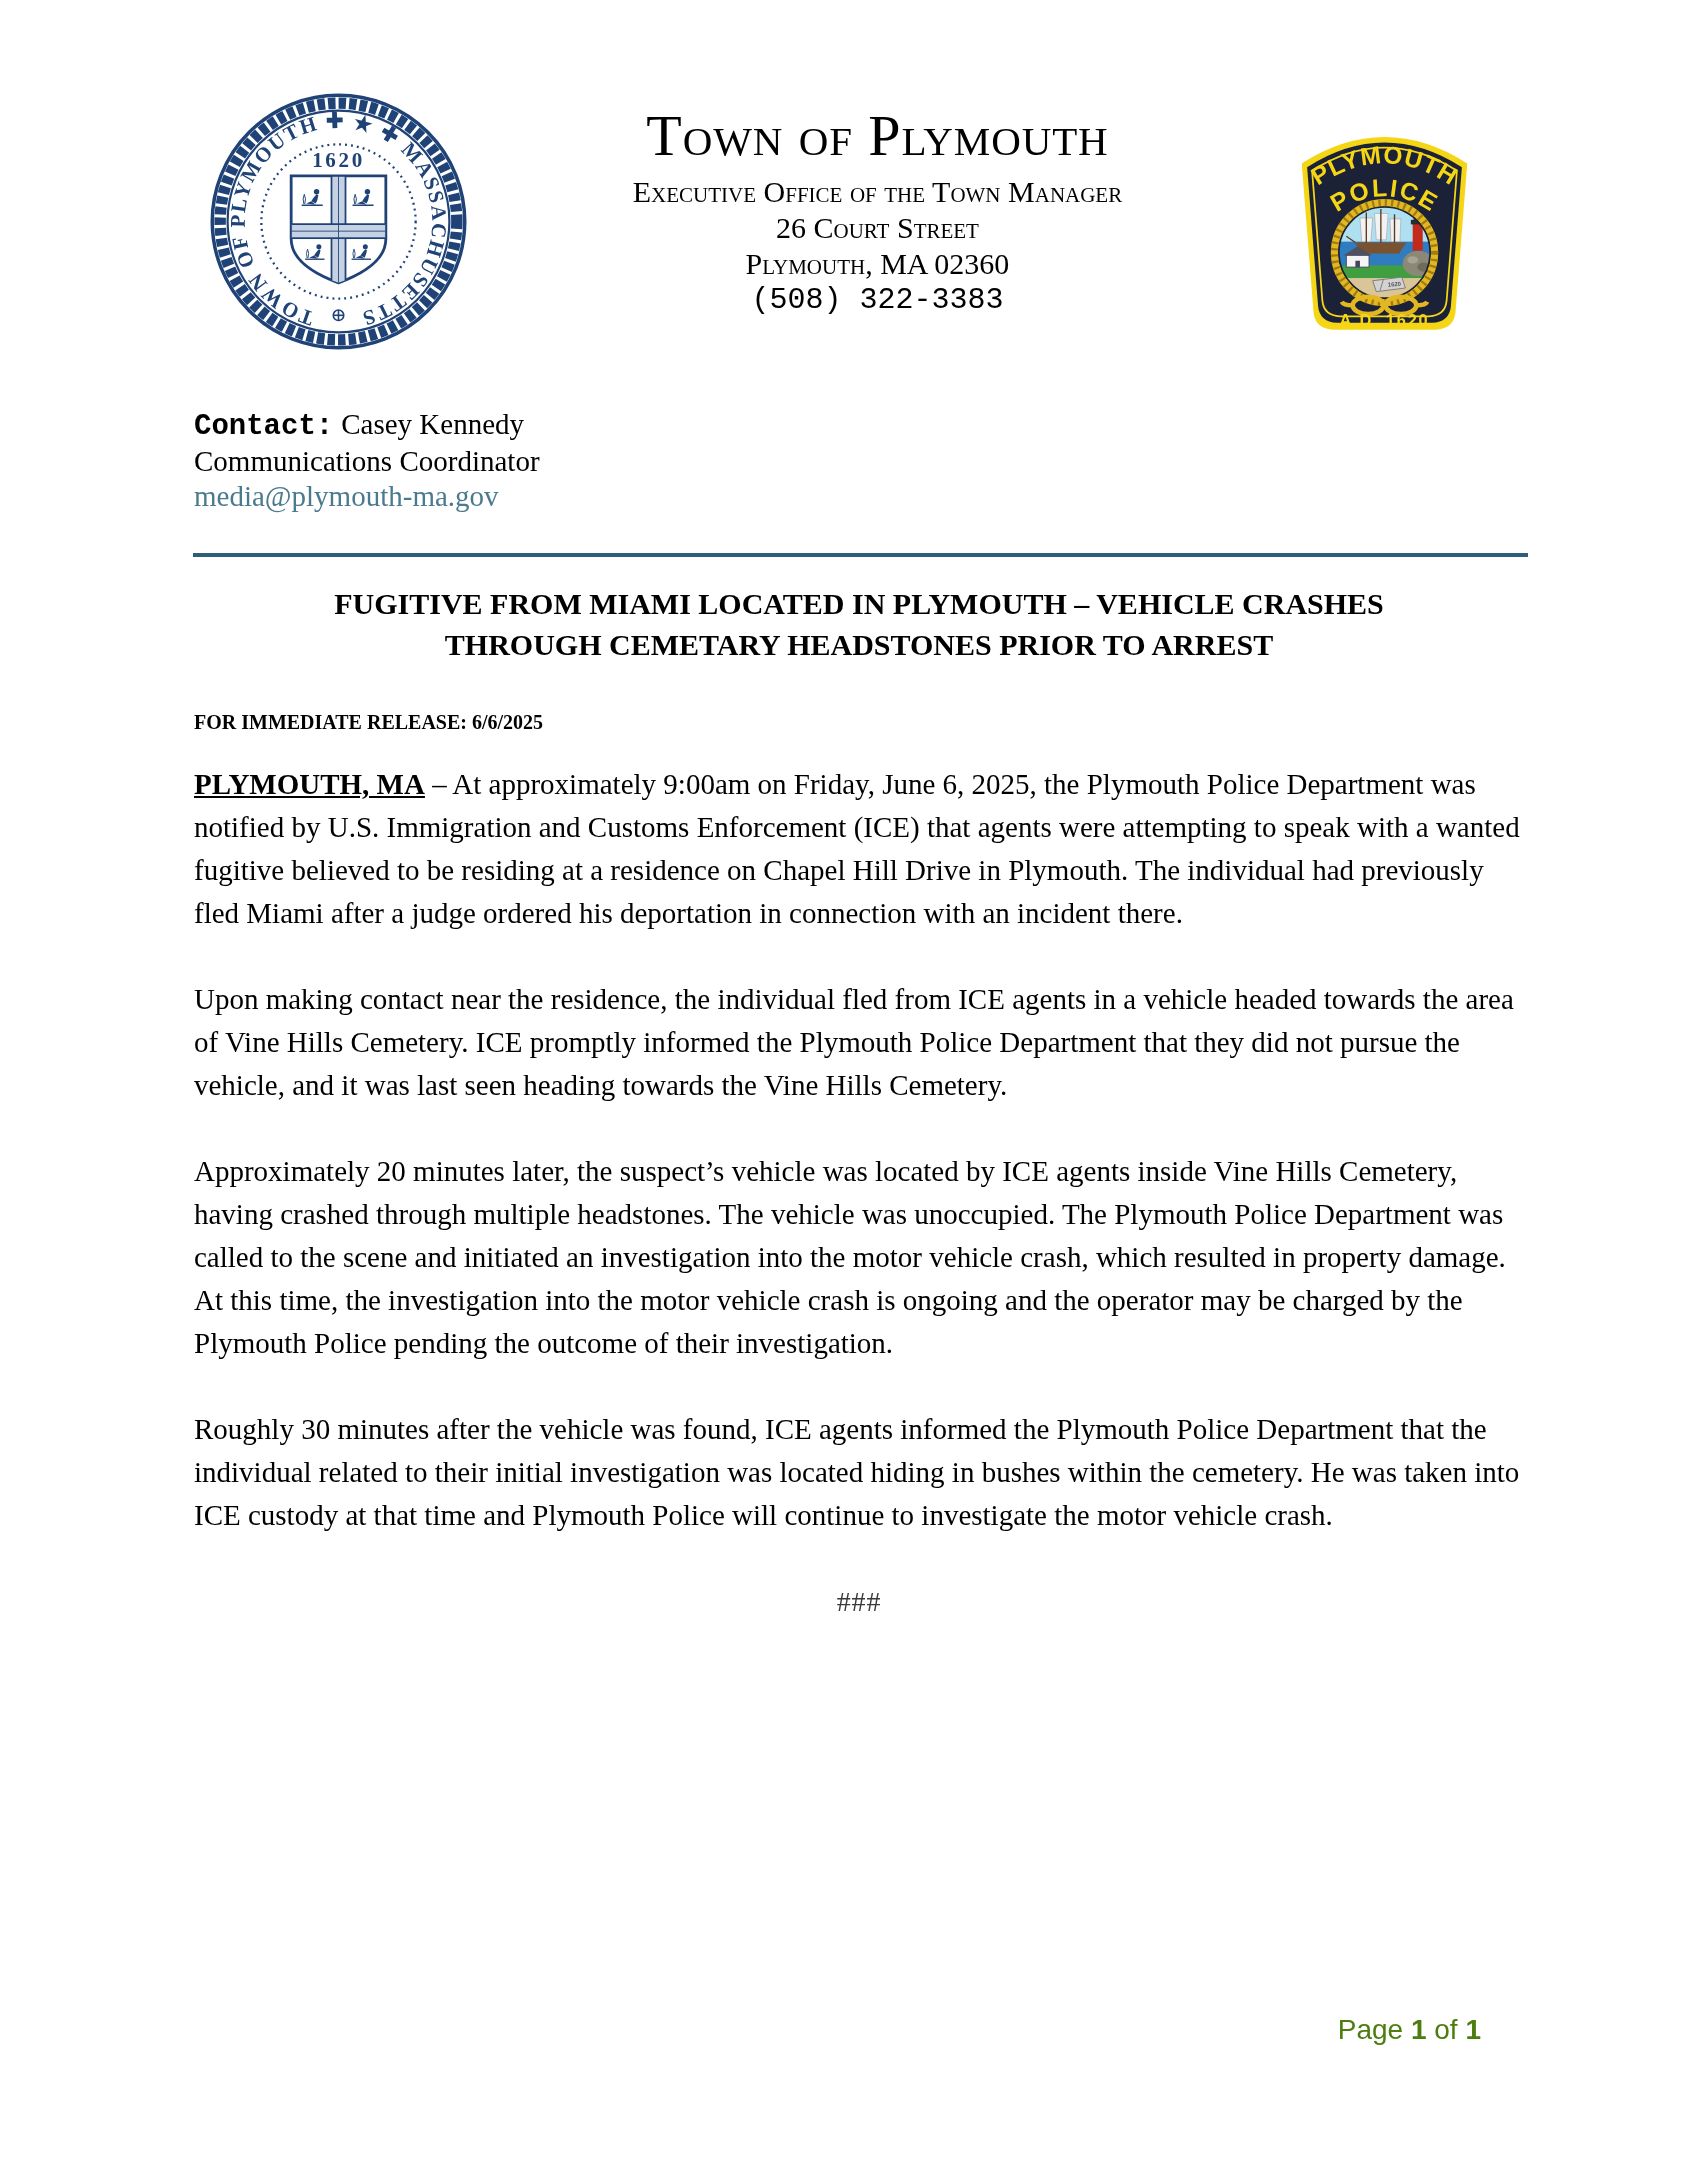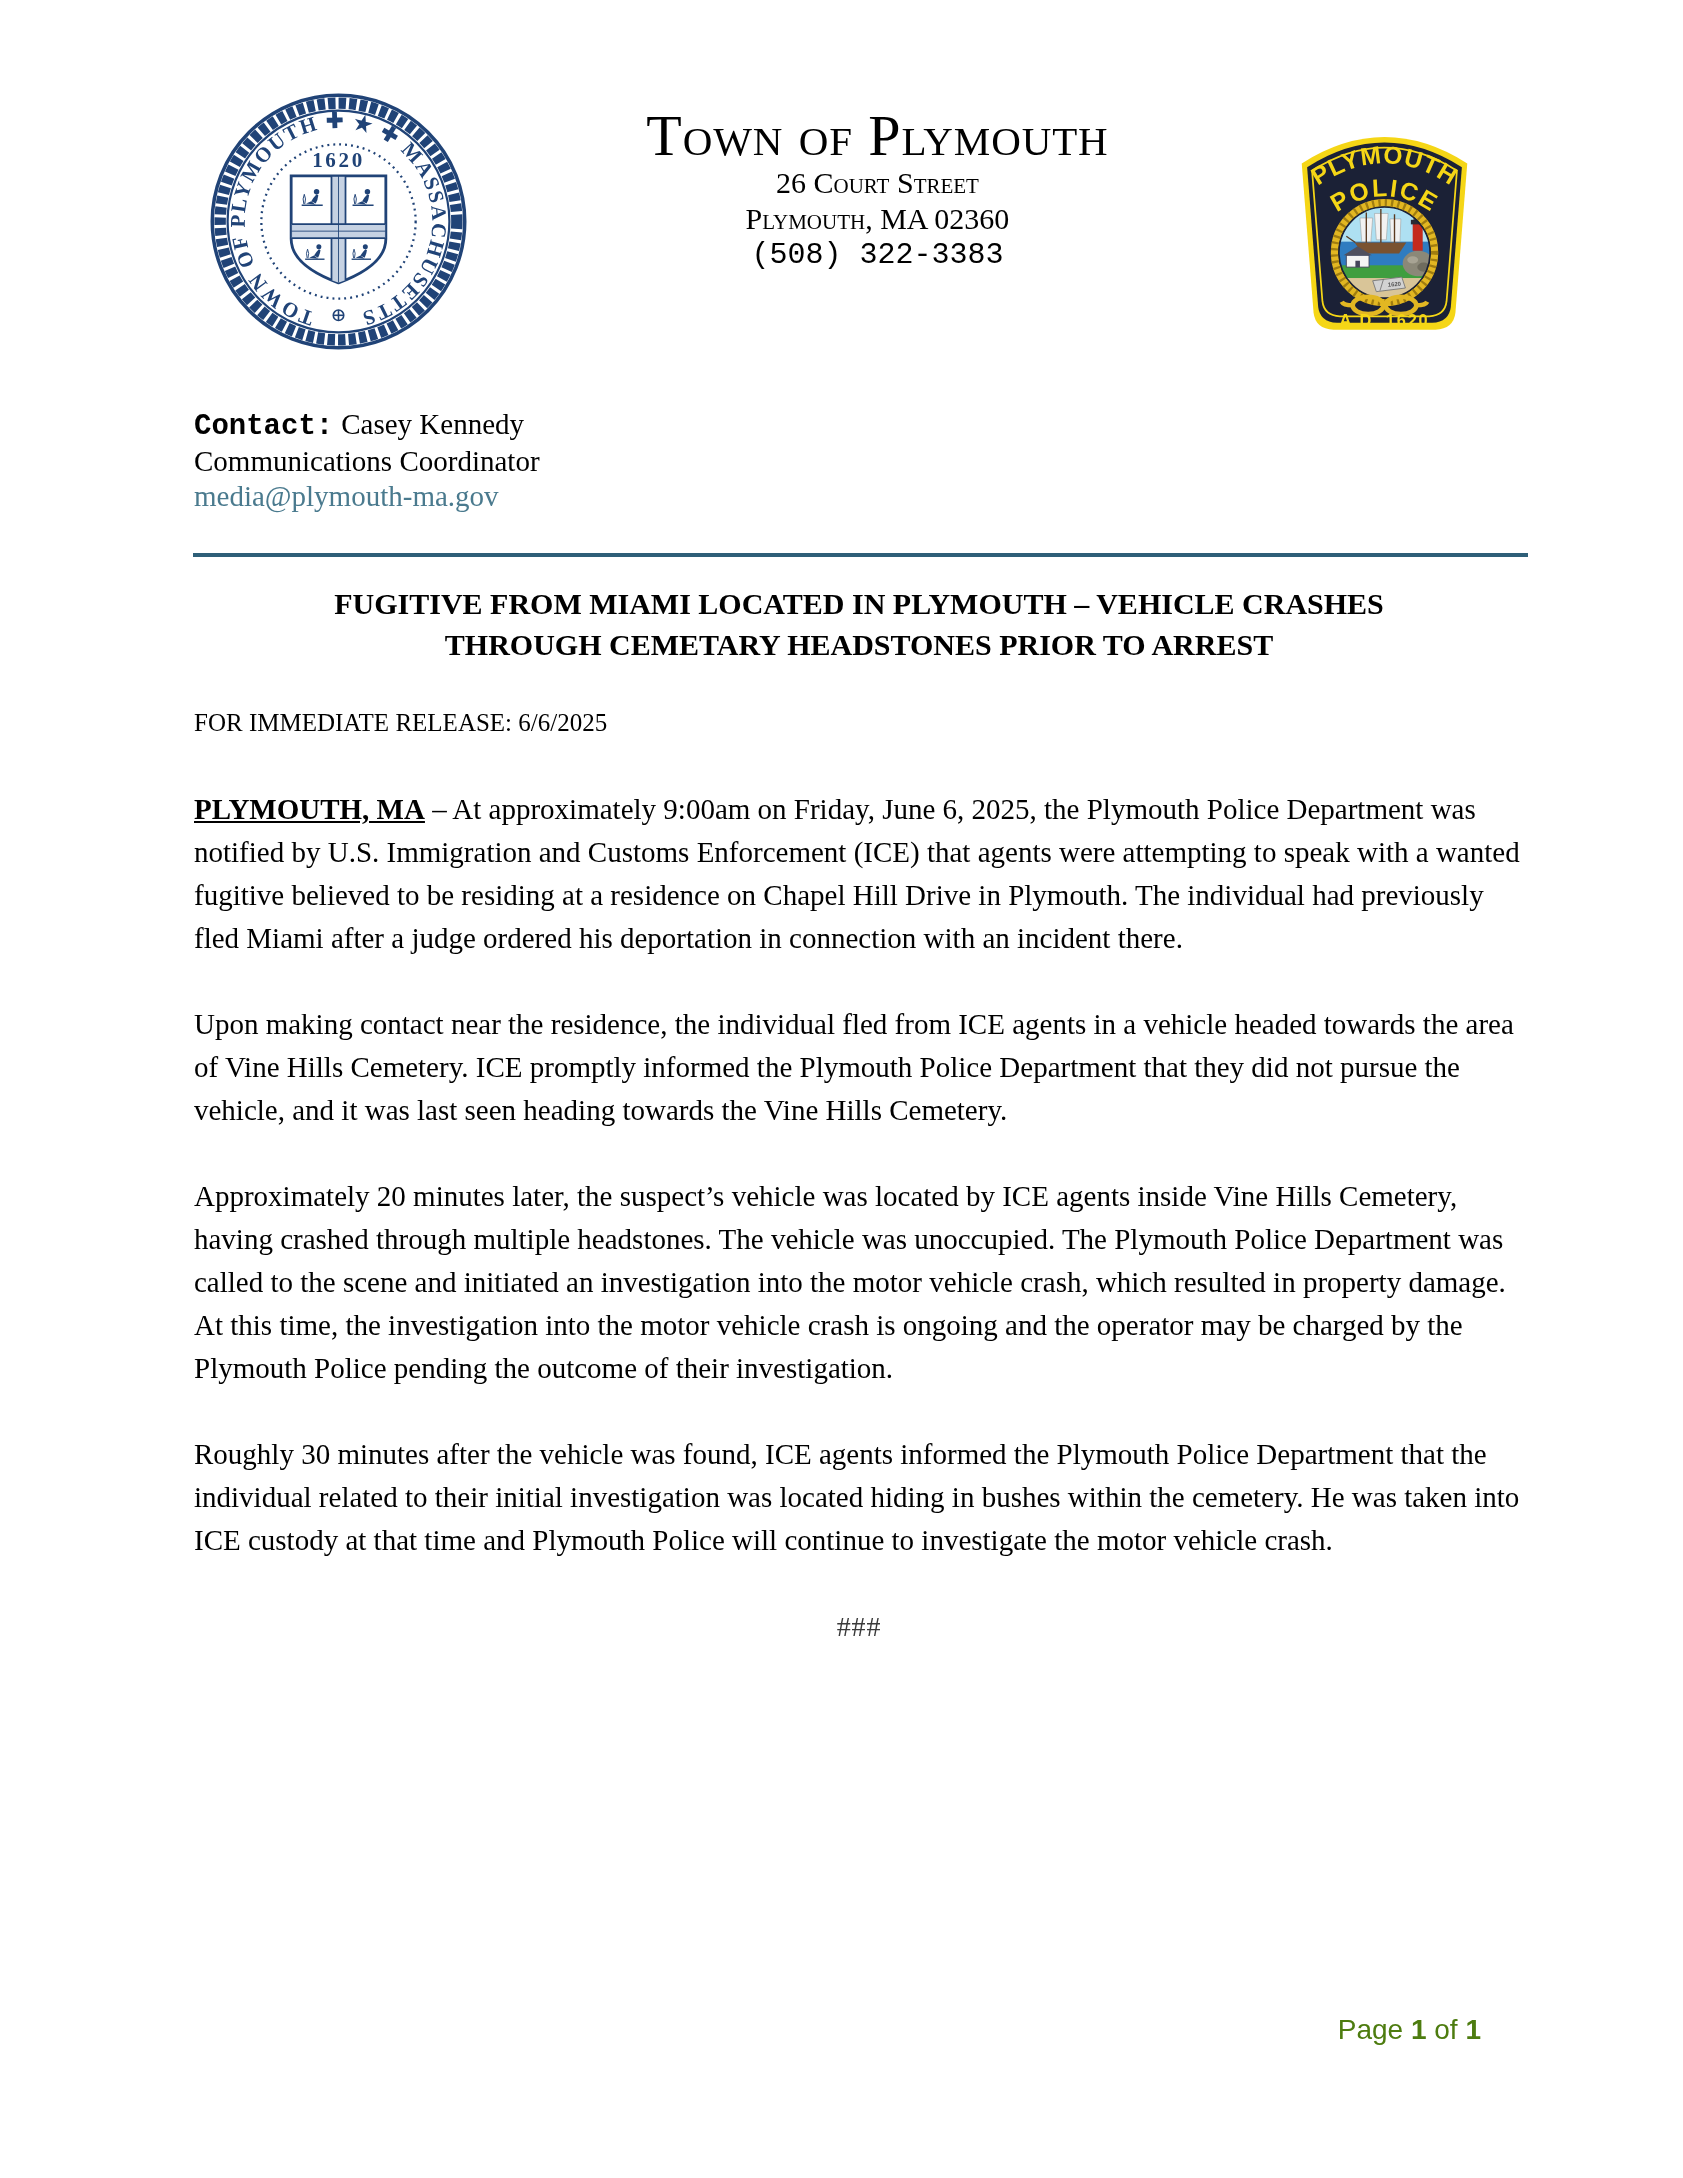--- a/index.html
+++ b/index.html
@@ -80,23 +80,23 @@
   }
   .headline {
     margin: 0 auto 36px auto;
     max-width: 1116px;
     text-align: center;
     font-size: 30px;
     font-weight: 700;
     line-height: 41px;
   }
   .release-line {
-    margin: 0 0 44px 0;
-    font-size: 25px;
-    font-weight: 400;
+    margin: 0 0 19px 0;
+    font-size: 20px;
+    font-weight: 700;
     line-height: 43px;
   }
   .body-para {
     margin: 0 0 43px 0;
     font-size: 29px;
     line-height: 43px;
   }
   .body-para .lead { font-weight: 700; text-decoration: underline; }
   .end-mark {
     margin: 0;
@@ -170,20 +170,21 @@
       <g stroke="#204377" fill="none" stroke-width="1.8">
         <circle cx="0" cy="107" r="6"></circle>
         <line x1="-6" y1="107" x2="6" y2="107"></line>
         <line x1="0" y1="101" x2="0" y2="113"></line>
       </g>
     </svg>
   </div>
 
   <div class="masthead-center">
     <h1 class="org-title">Town of Plymouth</h1>
+    <p class="mast-line first">Executive Office of the Town Manager</p>
     <p class="mast-line">26 Court Street</p>
     <p class="mast-line">Plymouth, MA 02360</p>
     <p class="mast-line phone">(508) 322-3383</p>
   </div>
 
   <div class="badge-wrap">
     <svg viewBox="0 0 210 255" width="191" height="234">
       <defs>
         <path id="patch" d="M14,62 Q105,4 196,62 L183,226 Q181,244 161,245 L49,245 Q29,244 27,226 Z"></path>
         <clipPath id="sceneClip">

